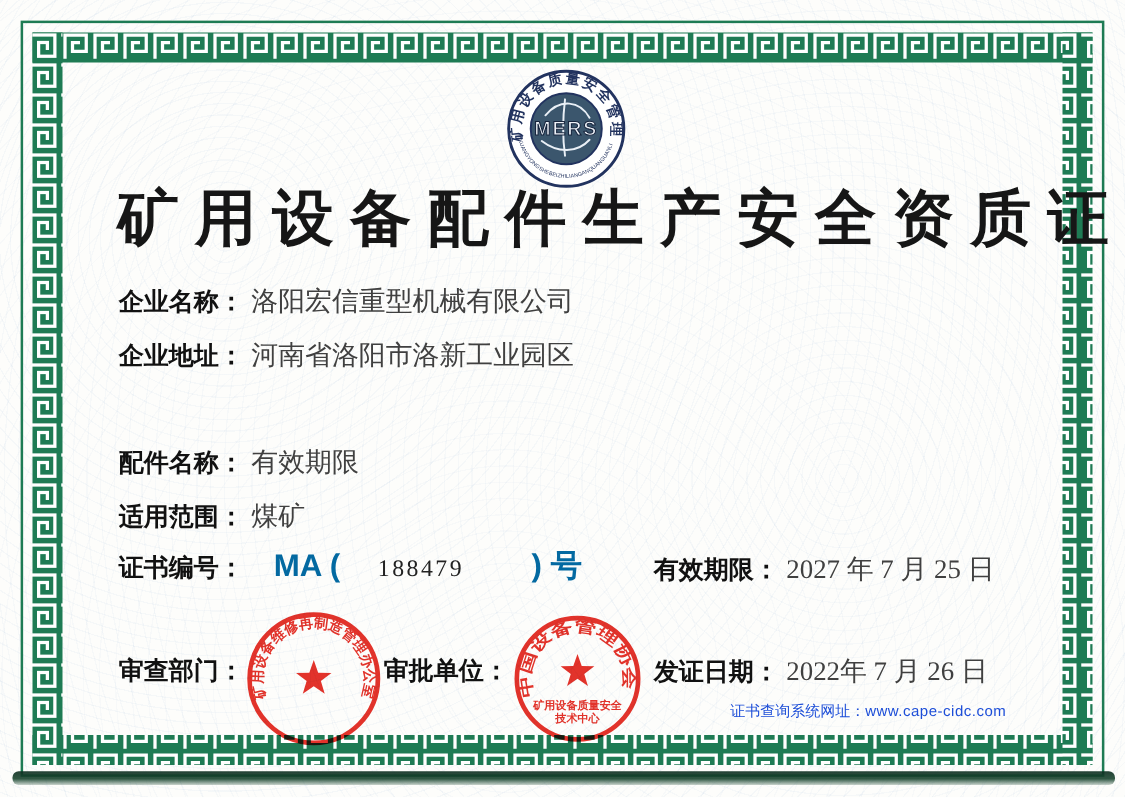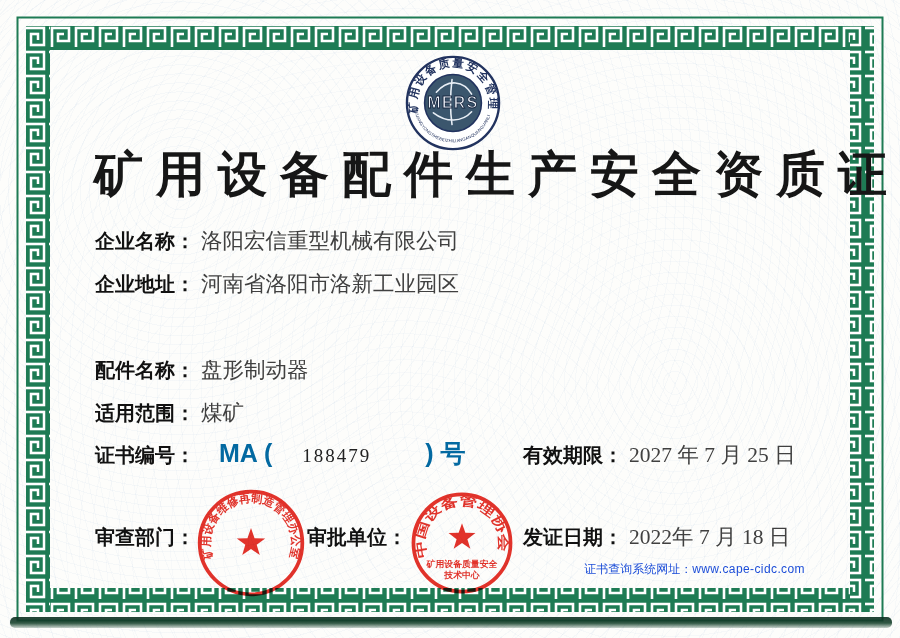--- a/index.html
+++ b/index.html
@@ -109,41 +109,41 @@
 
   <h1 class="title">矿用设备配件生产安全资质证</h1>
 
   <div class="row" style="top:226px">
     <span class="lbl">企业名称：</span><span class="val">洛阳宏信重型机械有限公司</span>
   </div>
   <div class="row" style="top:269px">
     <span class="lbl">企业地址：</span><span class="val">河南省洛阳市洛新工业园区</span>
   </div>
   <div class="row" style="top:355px">
-    <span class="lbl">配件名称：</span><span class="val">盘形制动器</span>
+    <span class="lbl">配件名称：</span><span class="val">有效期限</span>
   </div>
   <div class="row" style="top:398px">
     <span class="lbl">适用范围：</span><span class="val">煤矿</span>
   </div>
 
   <div class="row" style="top:438px">
     <span class="lbl">证书编号：</span><span class="ma-part">MA (</span><span class="ma-number">188479</span><span class="ma-part">) 号</span>
   </div>
   <div class="abs-group" style="left:523px;top:440px">
     <span class="lbl">有效期限：</span><span class="val">2027 年 7 月 25 日</span>
   </div>
 
   <div class="abs-group" style="left:95px;top:522px">
     <span class="lbl">审查部门：</span>
   </div>
   <div class="abs-group" style="left:307px;top:522px">
     <span class="lbl">审批单位：</span>
   </div>
   <div class="abs-group" style="left:523px;top:522px">
-    <span class="lbl">发证日期：</span><span class="val">2022年 7 月 18 日</span>
+    <span class="lbl">发证日期：</span><span class="val">2022年 7 月 26 日</span>
   </div>
 
   <svg class="seal-svg seal1" viewBox="-60 -60 120 120">
     <defs>
         <path id="seal1-arc" d="M -41,16 A 44,44 0 1 1 41,16"></path>
       </defs>
     <circle class="seal-ring" r="55"></circle>
     <polygon class="seal-star" points="0,-16 3.8,-5.2 15.2,-4.9 6.1,2 9.4,12.9 0,6.4 -9.4,12.9 -6.1,2 -15.2,-4.9 -3.8,-5.2"></polygon>
     <text class="seal-text seal-text-ring1">
       <textPath href="#seal1-arc" startOffset="0" textLength="170" lengthAdjust="spacingAndGlyphs">矿用设备维修再制造管理办公室</textPath>

